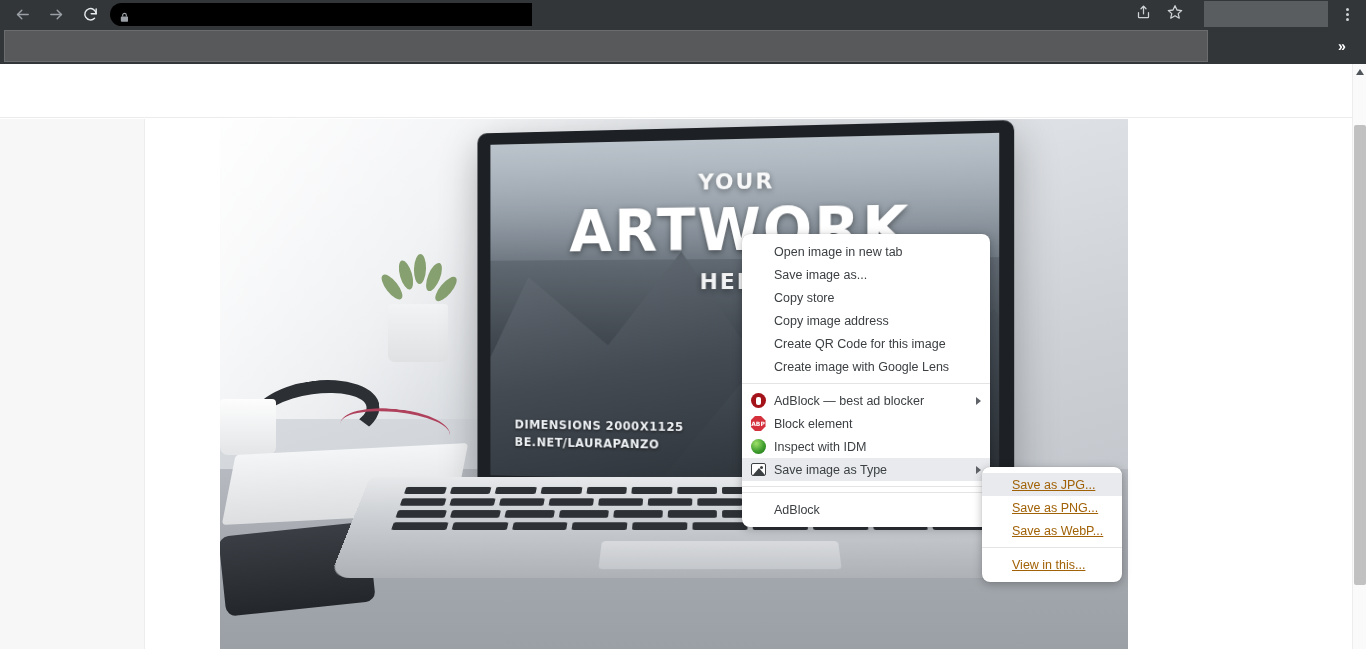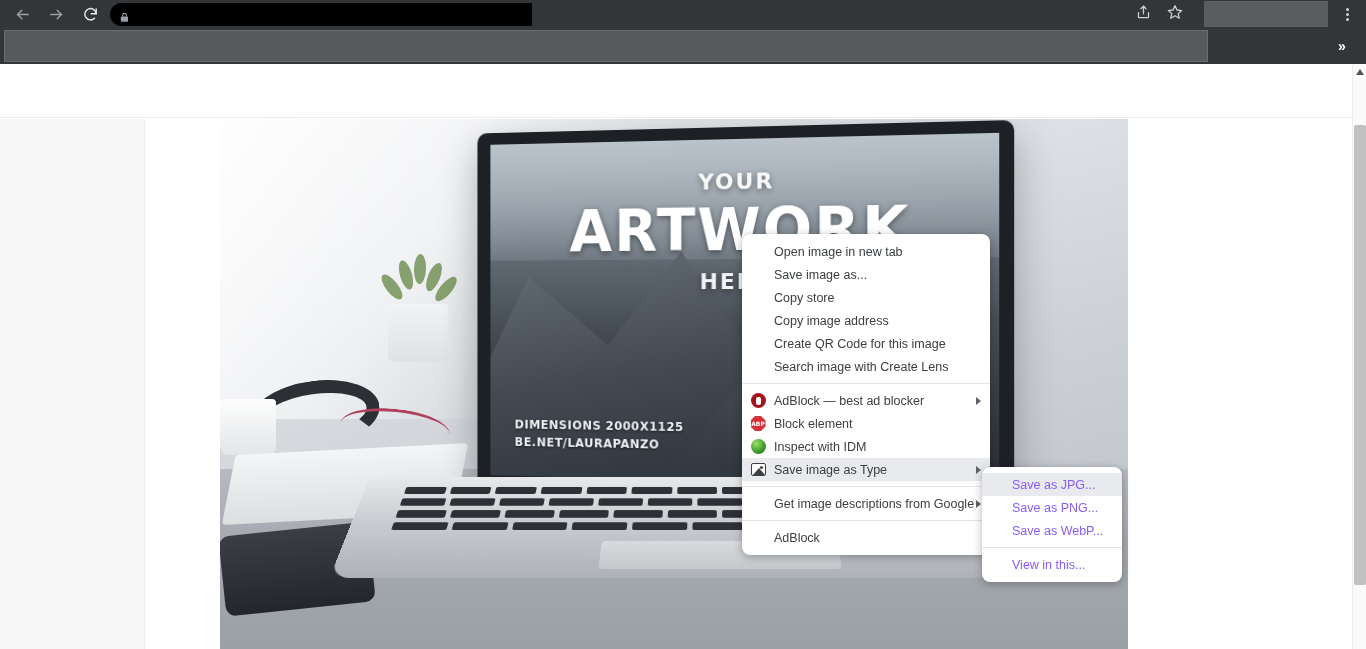--- a/index.html
+++ b/index.html
@@ -338,22 +338,23 @@
 
   
   #context-submenu {
     position: absolute; left: 982px; top: 467px;
     width: 140px;
     background: #ffffff;
     border-radius: 8px;
     box-shadow: 0 2px 10px rgba(0,0,0,.28), 0 0 1px rgba(0,0,0,.25);
     padding: 6px 0;
     font-size: 12.5px;
-    color: #8b5cf6;
+    color: #a16207;
     z-index: 50;
+    text-decoration: underline;
   }
   #context-submenu .menu-item { padding-left: 30px; }
 </style>
 </head>
 <body>
 
 <div id="browser-chrome">
 
   <div class="nav-btn" id="back-button">
     <span>
@@ -559,21 +560,21 @@
     <div class="menu-item">
       <span class="mi-label">Copy store</span>
     </div>
     <div class="menu-item">
       <span class="mi-label">Copy image address</span>
     </div>
     <div class="menu-item">
       <span class="mi-label">Create QR Code for this image</span>
     </div>
     <div class="menu-item">
-      <span class="mi-label">Search image with Create Lens</span>
+      <span class="mi-label">Create image with Google Lens</span>
     </div>
     <div class="menu-separator"></div>
     <div class="menu-item with-icon">
       <span class="mi-icon">
         <span class="icon-adblock">
           <i></i>
         </span>
       </span>
       <span class="mi-label">AdBlock — best ad blocker</span>
       <span class="mi-arrow"></span>
@@ -591,24 +592,20 @@
       <span class="mi-label">Inspect with IDM</span>
     </div>
     <div class="menu-item highlighted with-icon">
       <span class="mi-icon">
         <span class="icon-image"></span>
       </span>
       <span class="mi-label">Save image as Type</span>
       <span class="mi-arrow"></span>
     </div>
     <div class="menu-separator"></div>
-    <div class="menu-item">
-      <span class="mi-label">Get image descriptions from Google</span>
-      <span class="mi-arrow"></span>
-    </div>
     <div class="menu-separator"></div>
     <div class="menu-item">
       <span class="mi-label">AdBlock</span>
     </div>
   </div>
 
 <div id="context-submenu">
     <div class="menu-item highlighted">
       <span class="mi-label">Save as JPG...</span>
     </div>

